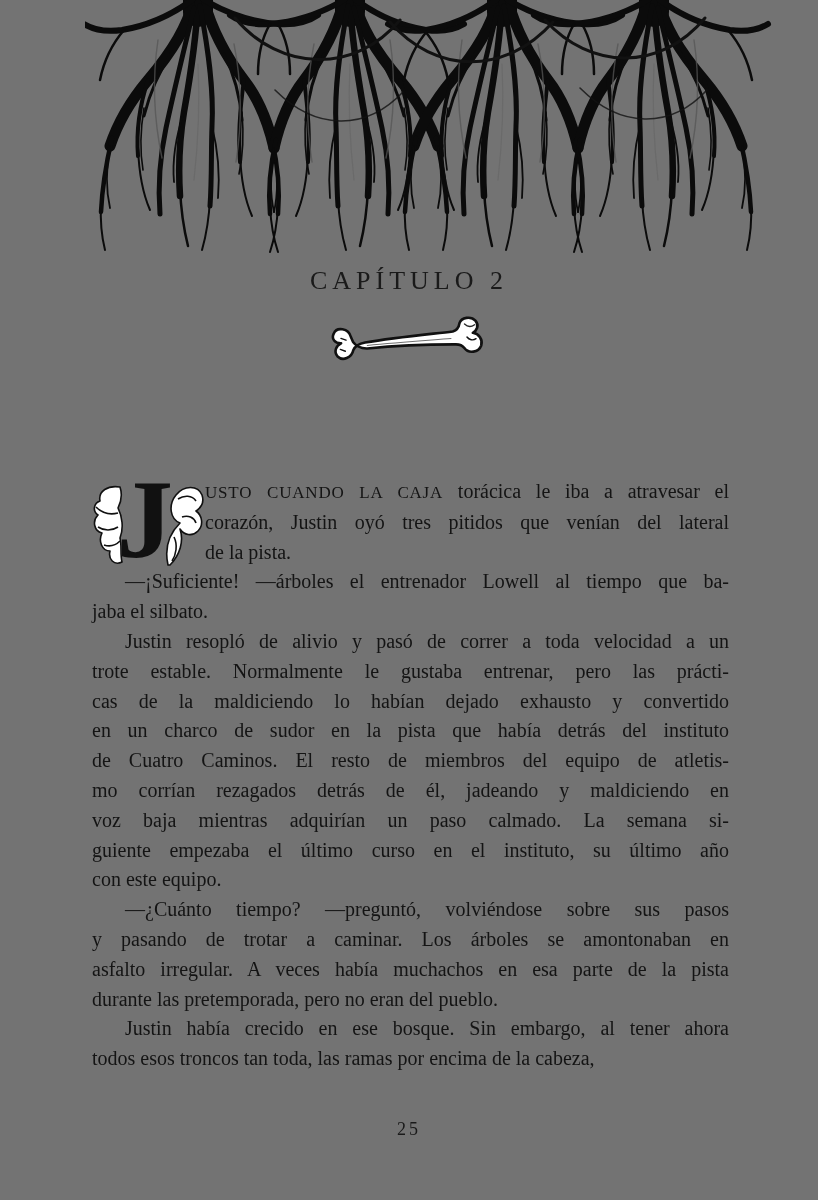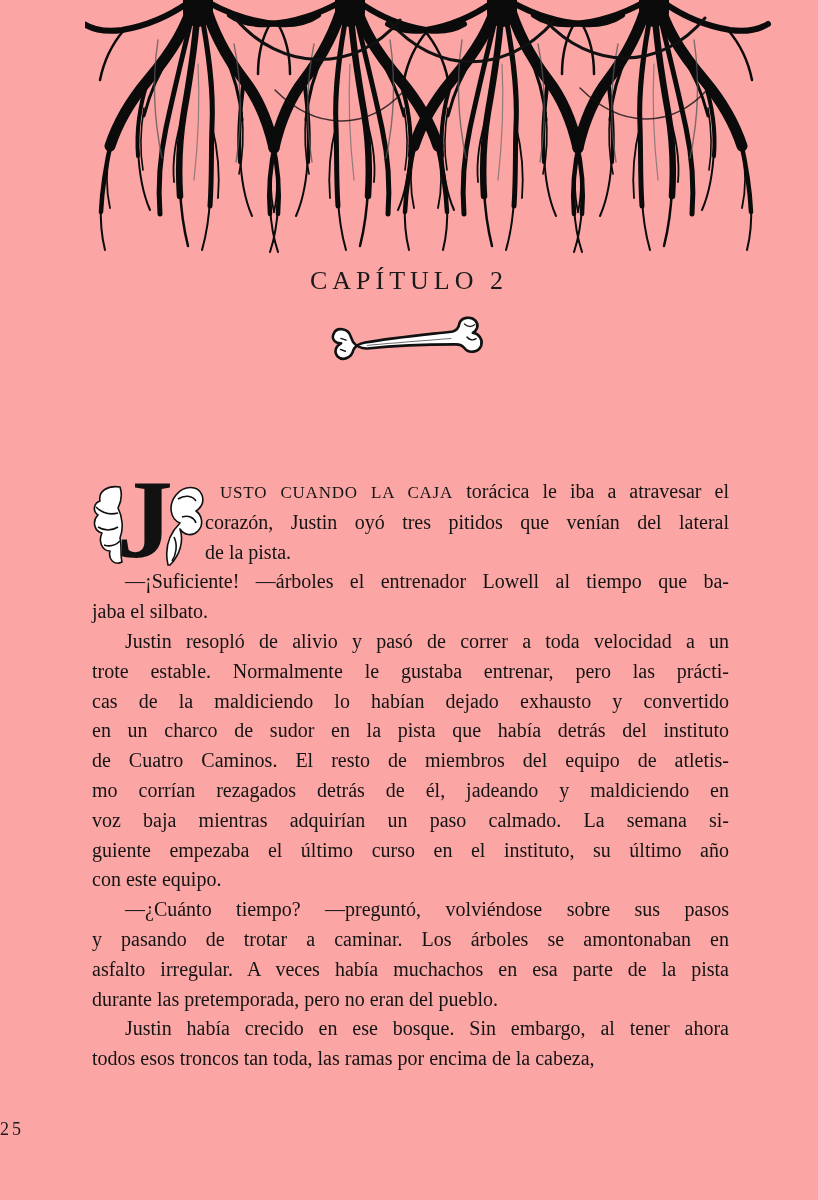--- a/index.html
+++ b/index.html
@@ -1,17 +1,17 @@
 <!DOCTYPE html>
 <html><head>
 <meta charset="utf-8">
 <style>
   html,body{margin:0;padding:0;background:#e8e8e8;}
   .page{
-    position:relative;width:818px;height:1200px;background:#fca5a5;
+    position:relative;width:818px;height:1200px;background:#737373;
     overflow:hidden;margin:0 auto;
     font-family:"Liberation Serif","DejaVu Serif",serif;color:#141414;
   }
   
   .roots{position:absolute;left:85px;top:0;width:690px;height:256px;}
   
   .chapter{
     position:absolute;top:266px;left:0;right:0;text-align:center;
     font-size:26px;letter-spacing:5px;font-weight:500;color:#1a1a1a;
   }
@@ -19,36 +19,36 @@
   .bone{position:absolute;top:316px;left:50%;transform:translateX(-50%) rotate(-2deg);}
   
   .textcol{
     position:absolute;left:92px;top:477px;width:637px;
     font-size:20px;line-height:29.8px;
   }
   .para{margin:0;}
   .line{text-align:justify;text-align-last:justify;white-space:nowrap;}
   .line.last{text-align-last:left;}
   .para.indent .line:first-child{text-indent:33px;}
-  .lead{font-size:17px;letter-spacing:0.8px;margin-left:15px;}
+  .lead{font-size:17px;letter-spacing:0.8px;}
   
   .dropcap{
     position:relative;float:left;width:113px;height:90px;margin:0;
   }
   .dropcap .dcletter{
     position:absolute;left:25px;top:-14px;
     font-size:112px;line-height:1;font-weight:700;color:#111;
     font-family:"Liberation Serif","DejaVu Serif",serif;
   }
   .dropcap svg{position:absolute;}
   .leafL{left:-2px;top:6px;}
   .leafR{left:66px;top:0px;}
   
   .pagenum{
-    position:absolute;top:1119px;left:0;right:0;
+    position:absolute;top:1119px;left:0;right:0;text-align:center;
     font-size:18px;letter-spacing:3px;color:#1a1a1a;
   }
 </style>
 </head>
 <body>
 
 <div class="page">
 
   <svg class="roots" viewBox="0 0 690 256" aria-hidden="true">
     <defs>

